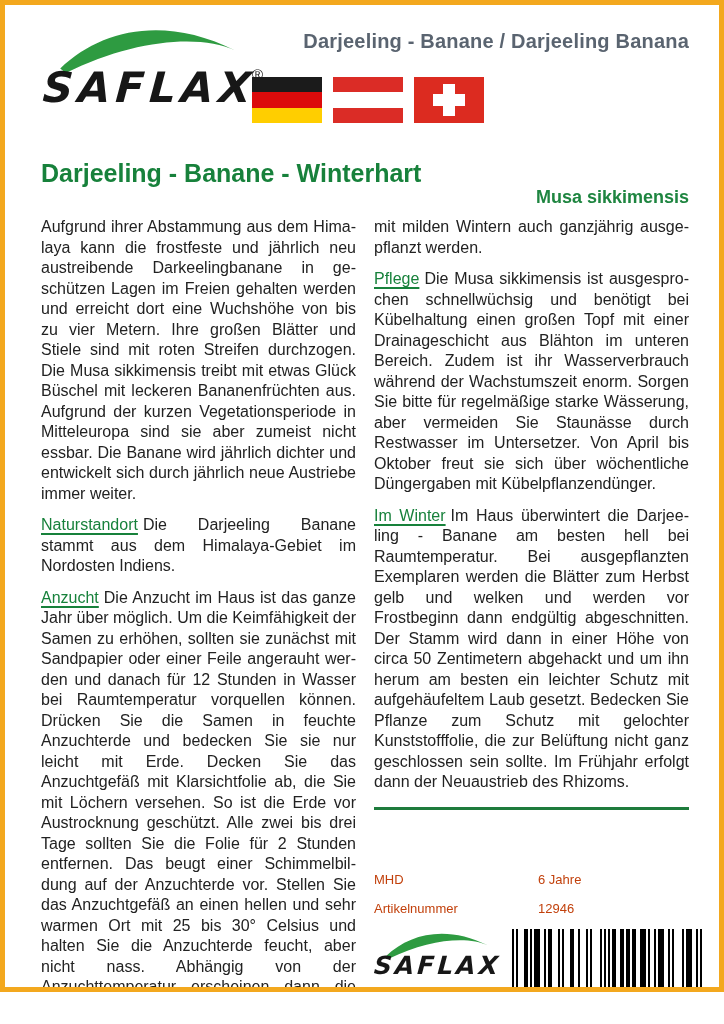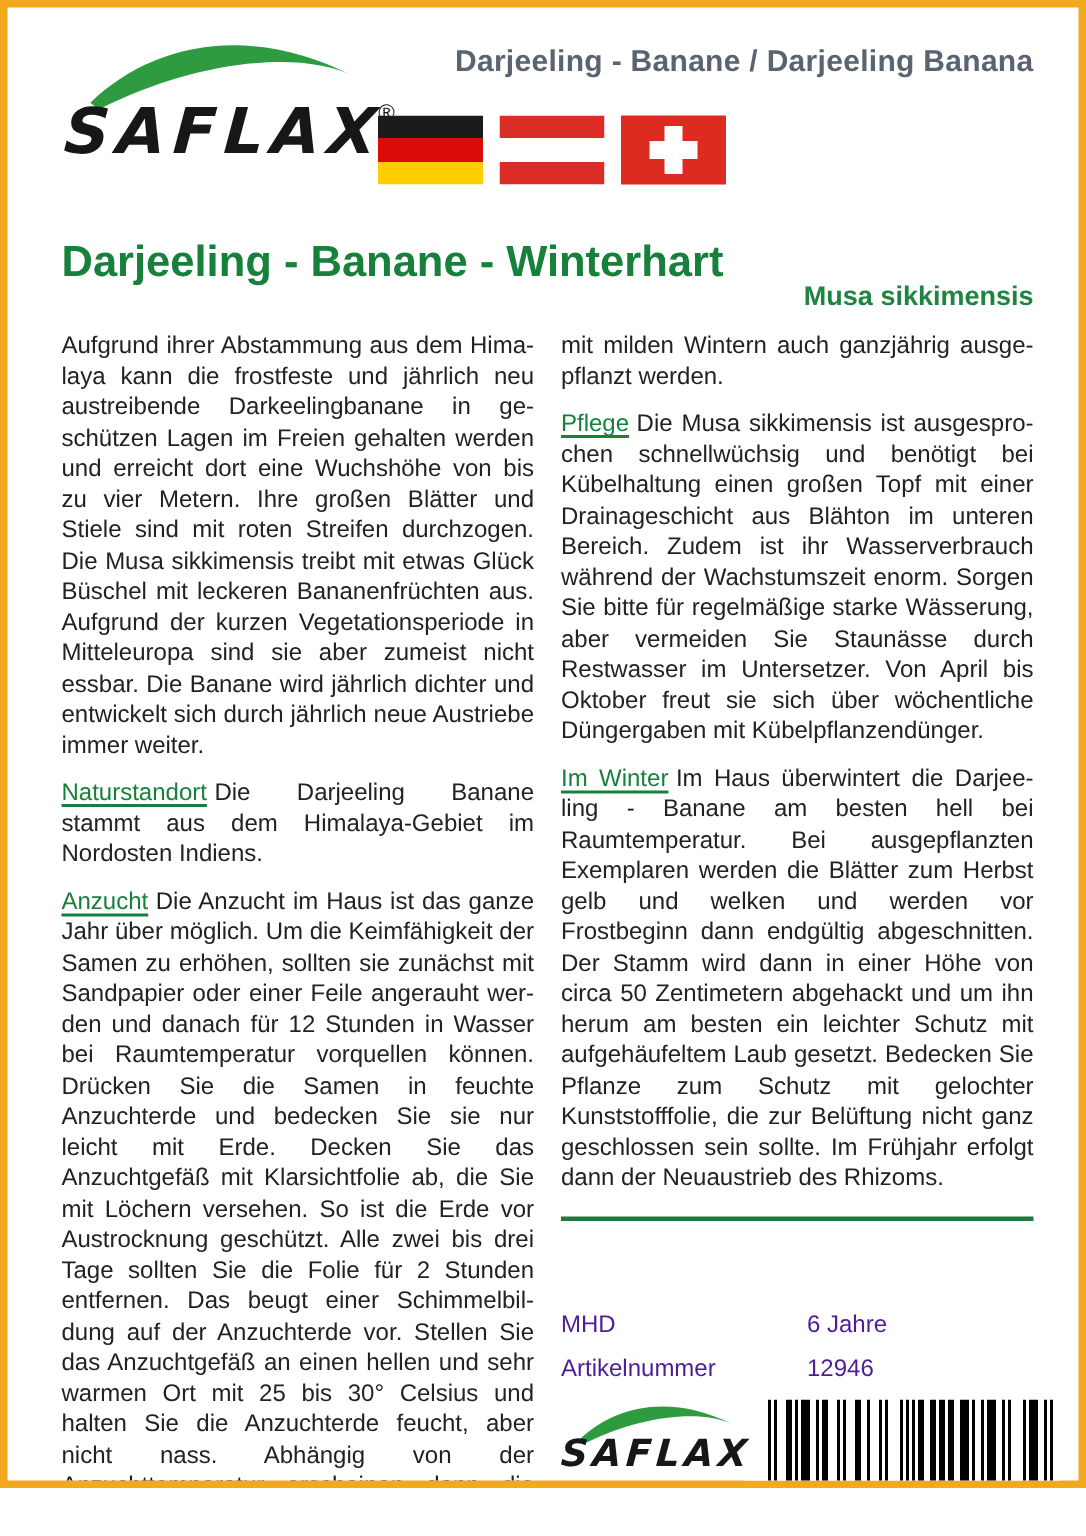--- a/index.html
+++ b/index.html
@@ -30,34 +30,34 @@
   .flag.germany .s2{background:#DC0B0B;}
   .flag.germany .s3{background:#FFCE00;}
   .flag.austria .s1{background:#DB2C26;}
   .flag.austria .s2{background:#FFFFFF;}
   .flag.austria .s3{background:#DB2C26;}
   .flag.swiss{background:#DC2B20;}
   .flag.swiss .cv{position:absolute;left:50%;top:50%;width:12px;height:32px;background:#fff;transform:translate(-50%,-50%);}
   .flag.swiss .ch{position:absolute;left:50%;top:50%;width:32px;height:12px;background:#fff;transform:translate(-50%,-50%);}
   
   .content{position:absolute;left:36px;right:30px;top:154px;}
-  .page-title{margin:0;font-size:29px;font-weight:700;color:#17813B;}
+  .page-title{margin:0;font-size:25px;font-weight:700;color:#17813B;}
   .subtitle{position:absolute;right:0;top:28px;font-size:18px;font-weight:600;color:#1E8540;}
   .columns{display:flex;gap:18px;margin-top:29px;}
   .col{flex:1;min-width:0;font-size:16px;line-height:20.5px;color:#222;text-align:justify;}
   .col p{margin:0 0 11px;}
   .col p:last-child{margin-bottom:0;}
   .sec-head{
     color:#17813B;font-weight:400;margin-right:5px;
     text-decoration:underline;text-decoration-thickness:2px;text-underline-offset:3px;
   }
   
   .divider{height:3px;background:#1E7B3C;margin-top:14px;}
   .info{margin-top:60px;}
-  .info-row{display:flex;margin-bottom:9px;font-size:16px;color:#4c1d95;text-align:left;}
+  .info-row{display:flex;margin-bottom:9px;font-size:13px;color:#c2410c;text-align:left;}
   .info-label{width:164px;flex:none;}
   .brand-bc-row{display:flex;justify-content:space-between;align-items:flex-start;margin-top:6px;}
   .brand-bottom{width:122px;}
   .brand-bottom .arc{width:106px;height:30px;display:block;margin-left:10px;}
   .brand-text-sm{
     font-family:"DejaVu Sans",sans-serif;font-style:italic;font-weight:700;
     font-size:25px;letter-spacing:3px;color:#171717;display:inline-block;transform:skewX(-4deg);margin-top:-4px;
   }
   .barcode{width:210px;}
 </style>

